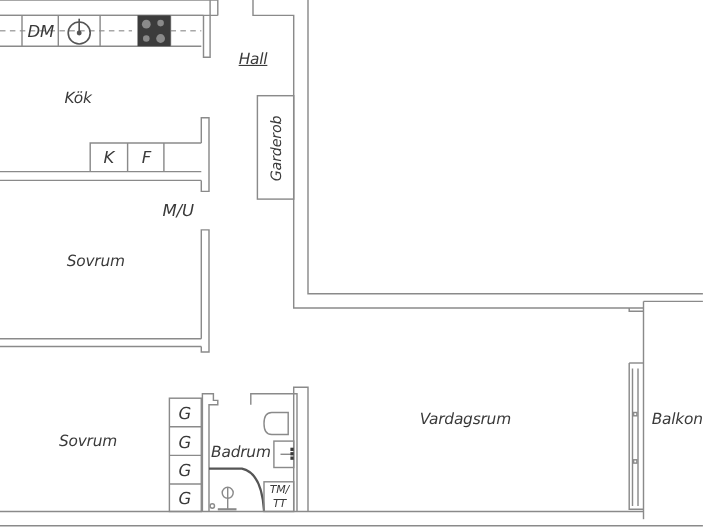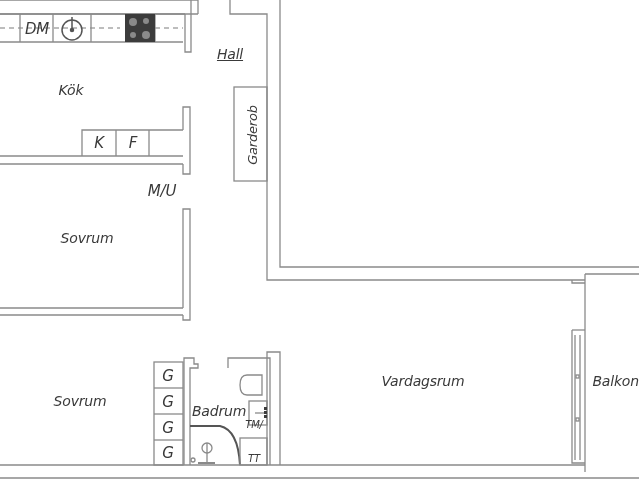--- a/index.html
+++ b/index.html
@@ -139,14 +139,14 @@
 <div class="lbl" style="left:80px;top:401px;">Sovrum</div>
 <div class="lbl" style="left:219px;top:411px;">Badrum</div>
 <div class="lbl" style="left:423px;top:381px;">Vardagsrum</div>
 <div class="lbl" style="left:620px;top:381px;">Balkong</div>
 
 <div class="lbl small" style="left:168px;top:376px;">G</div>
 <div class="lbl small" style="left:168px;top:402px;">G</div>
 <div class="lbl small" style="left:168px;top:428px;">G</div>
 <div class="lbl small" style="left:168px;top:453px;">G</div>
 
-<div class="lbl tiny" style="left:254px;top:424px;">TM/</div>
+<div class="lbl tiny" style="left:254px;top:446px;">TM/</div>
 <div class="lbl tiny" style="left:254px;top:458px;font-style:italic;">TT</div>
 
 </body></html>

